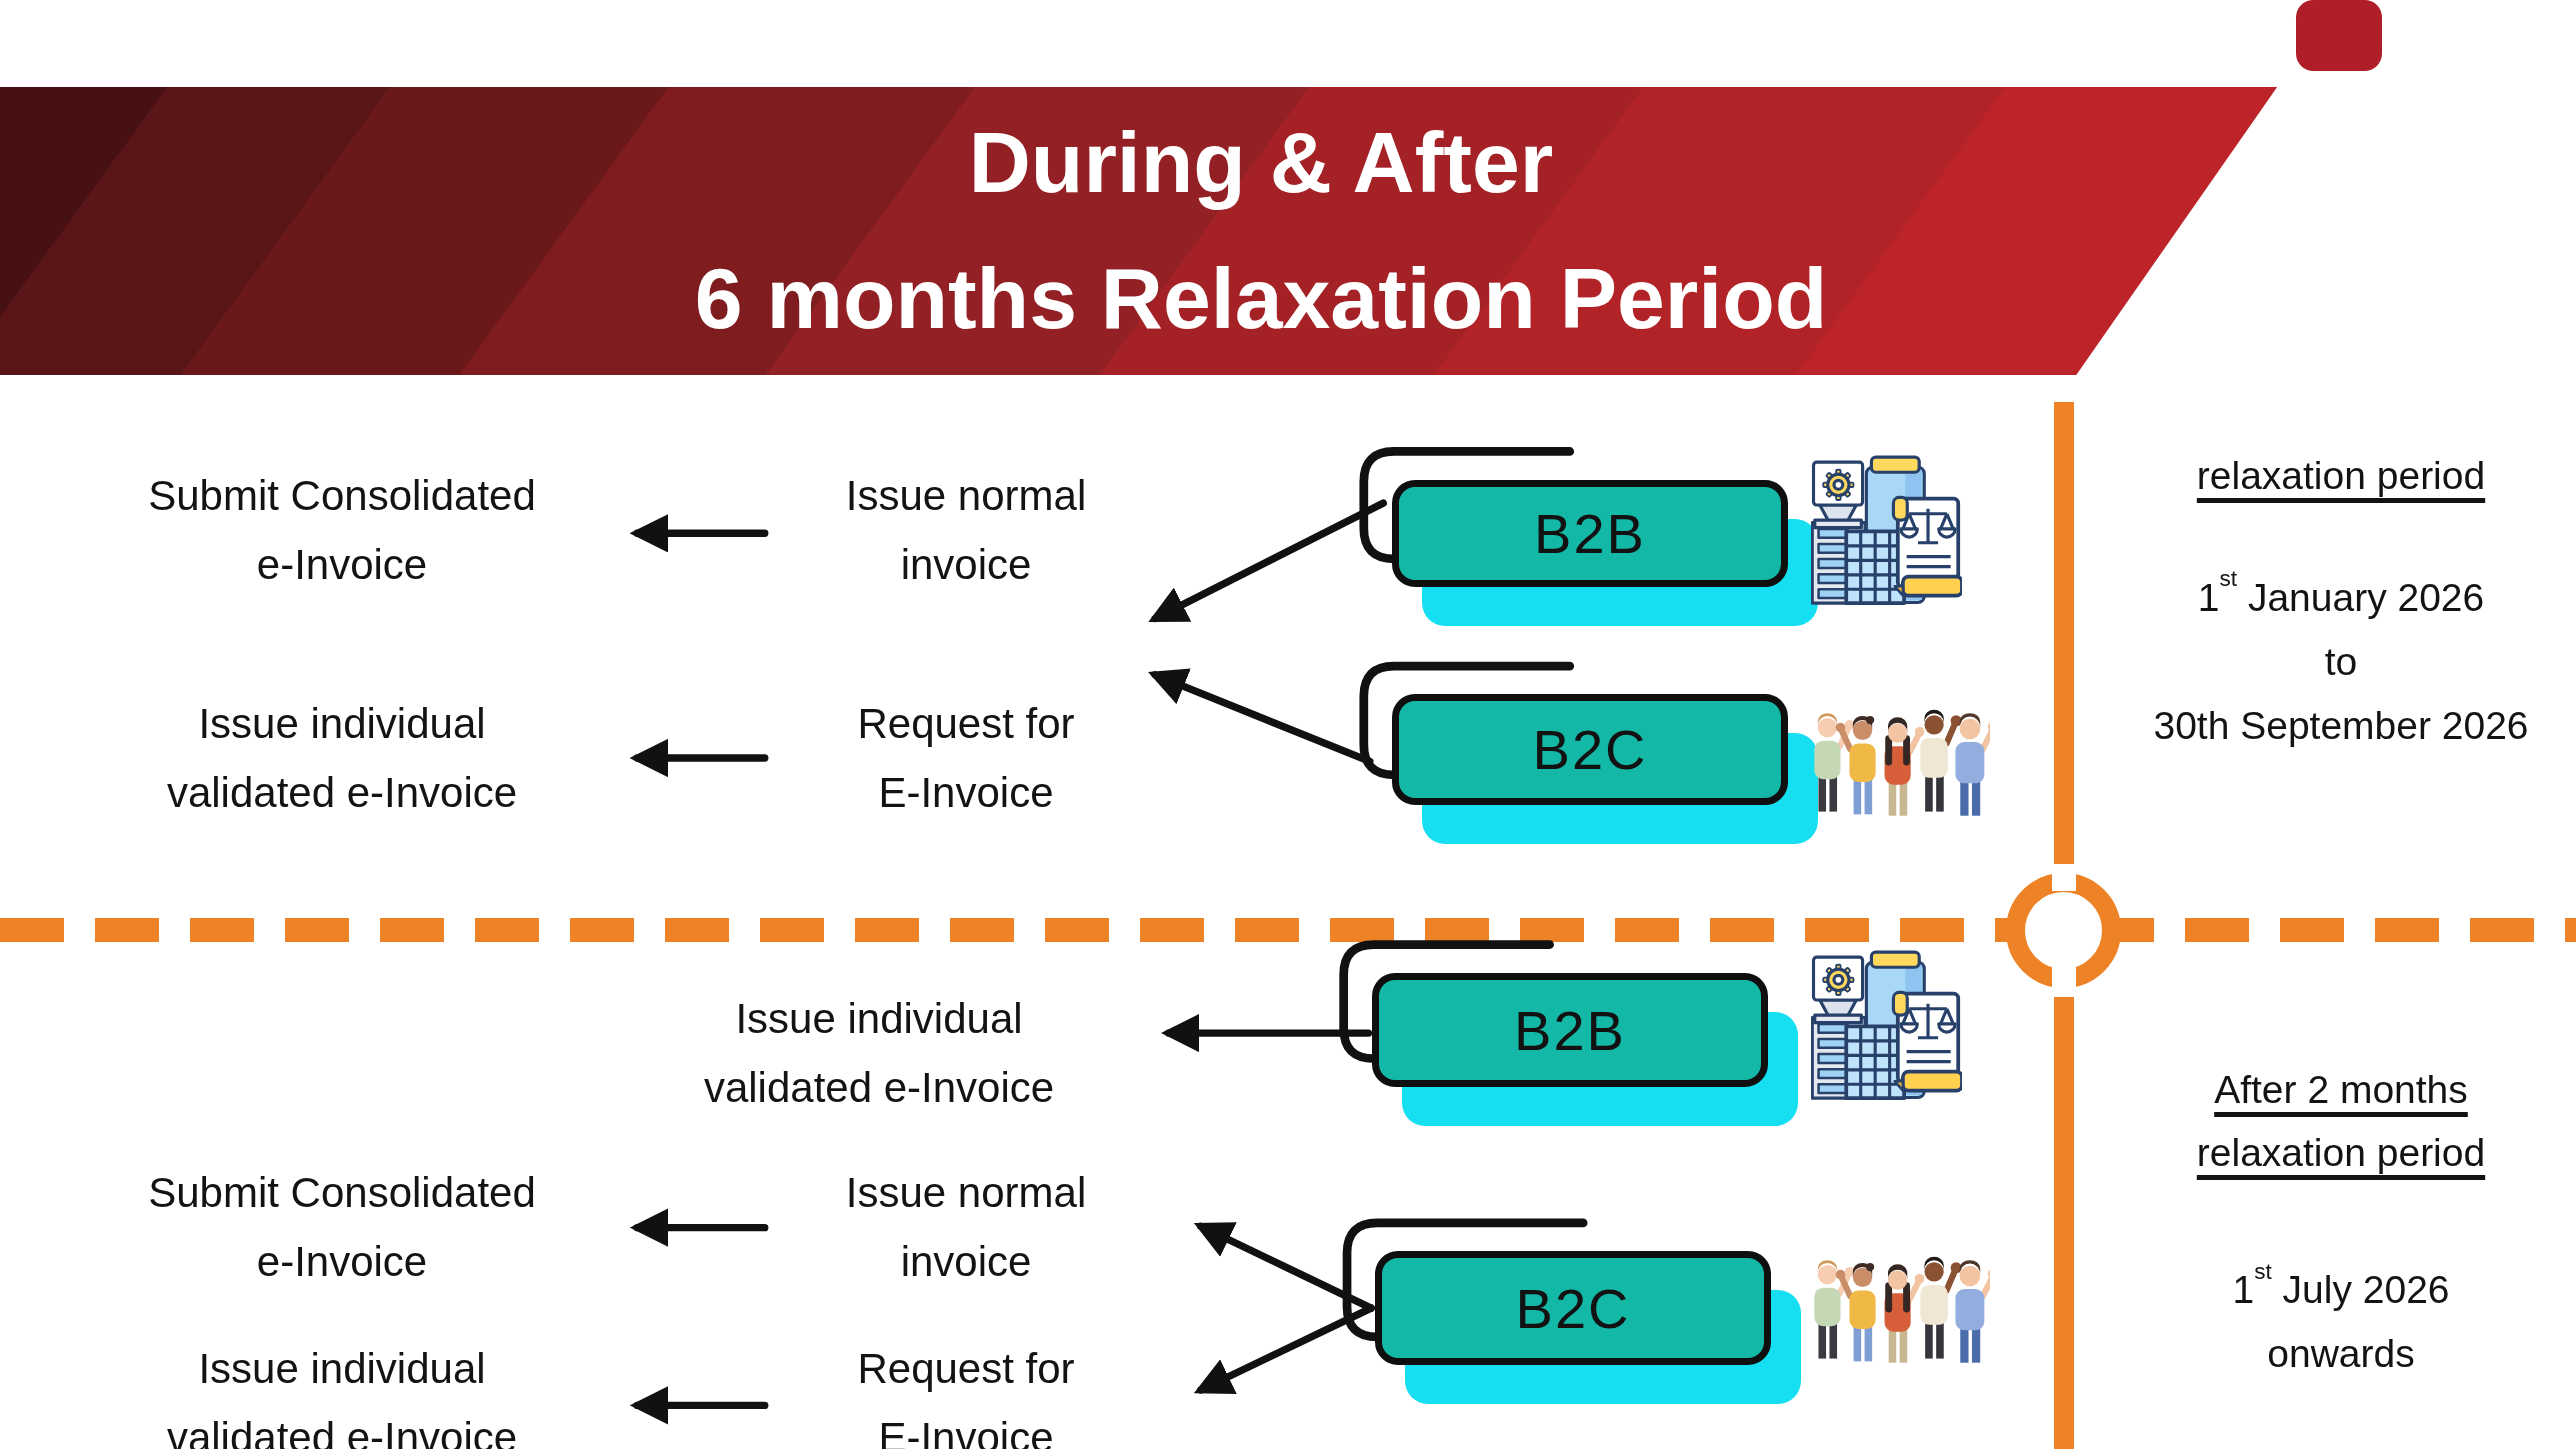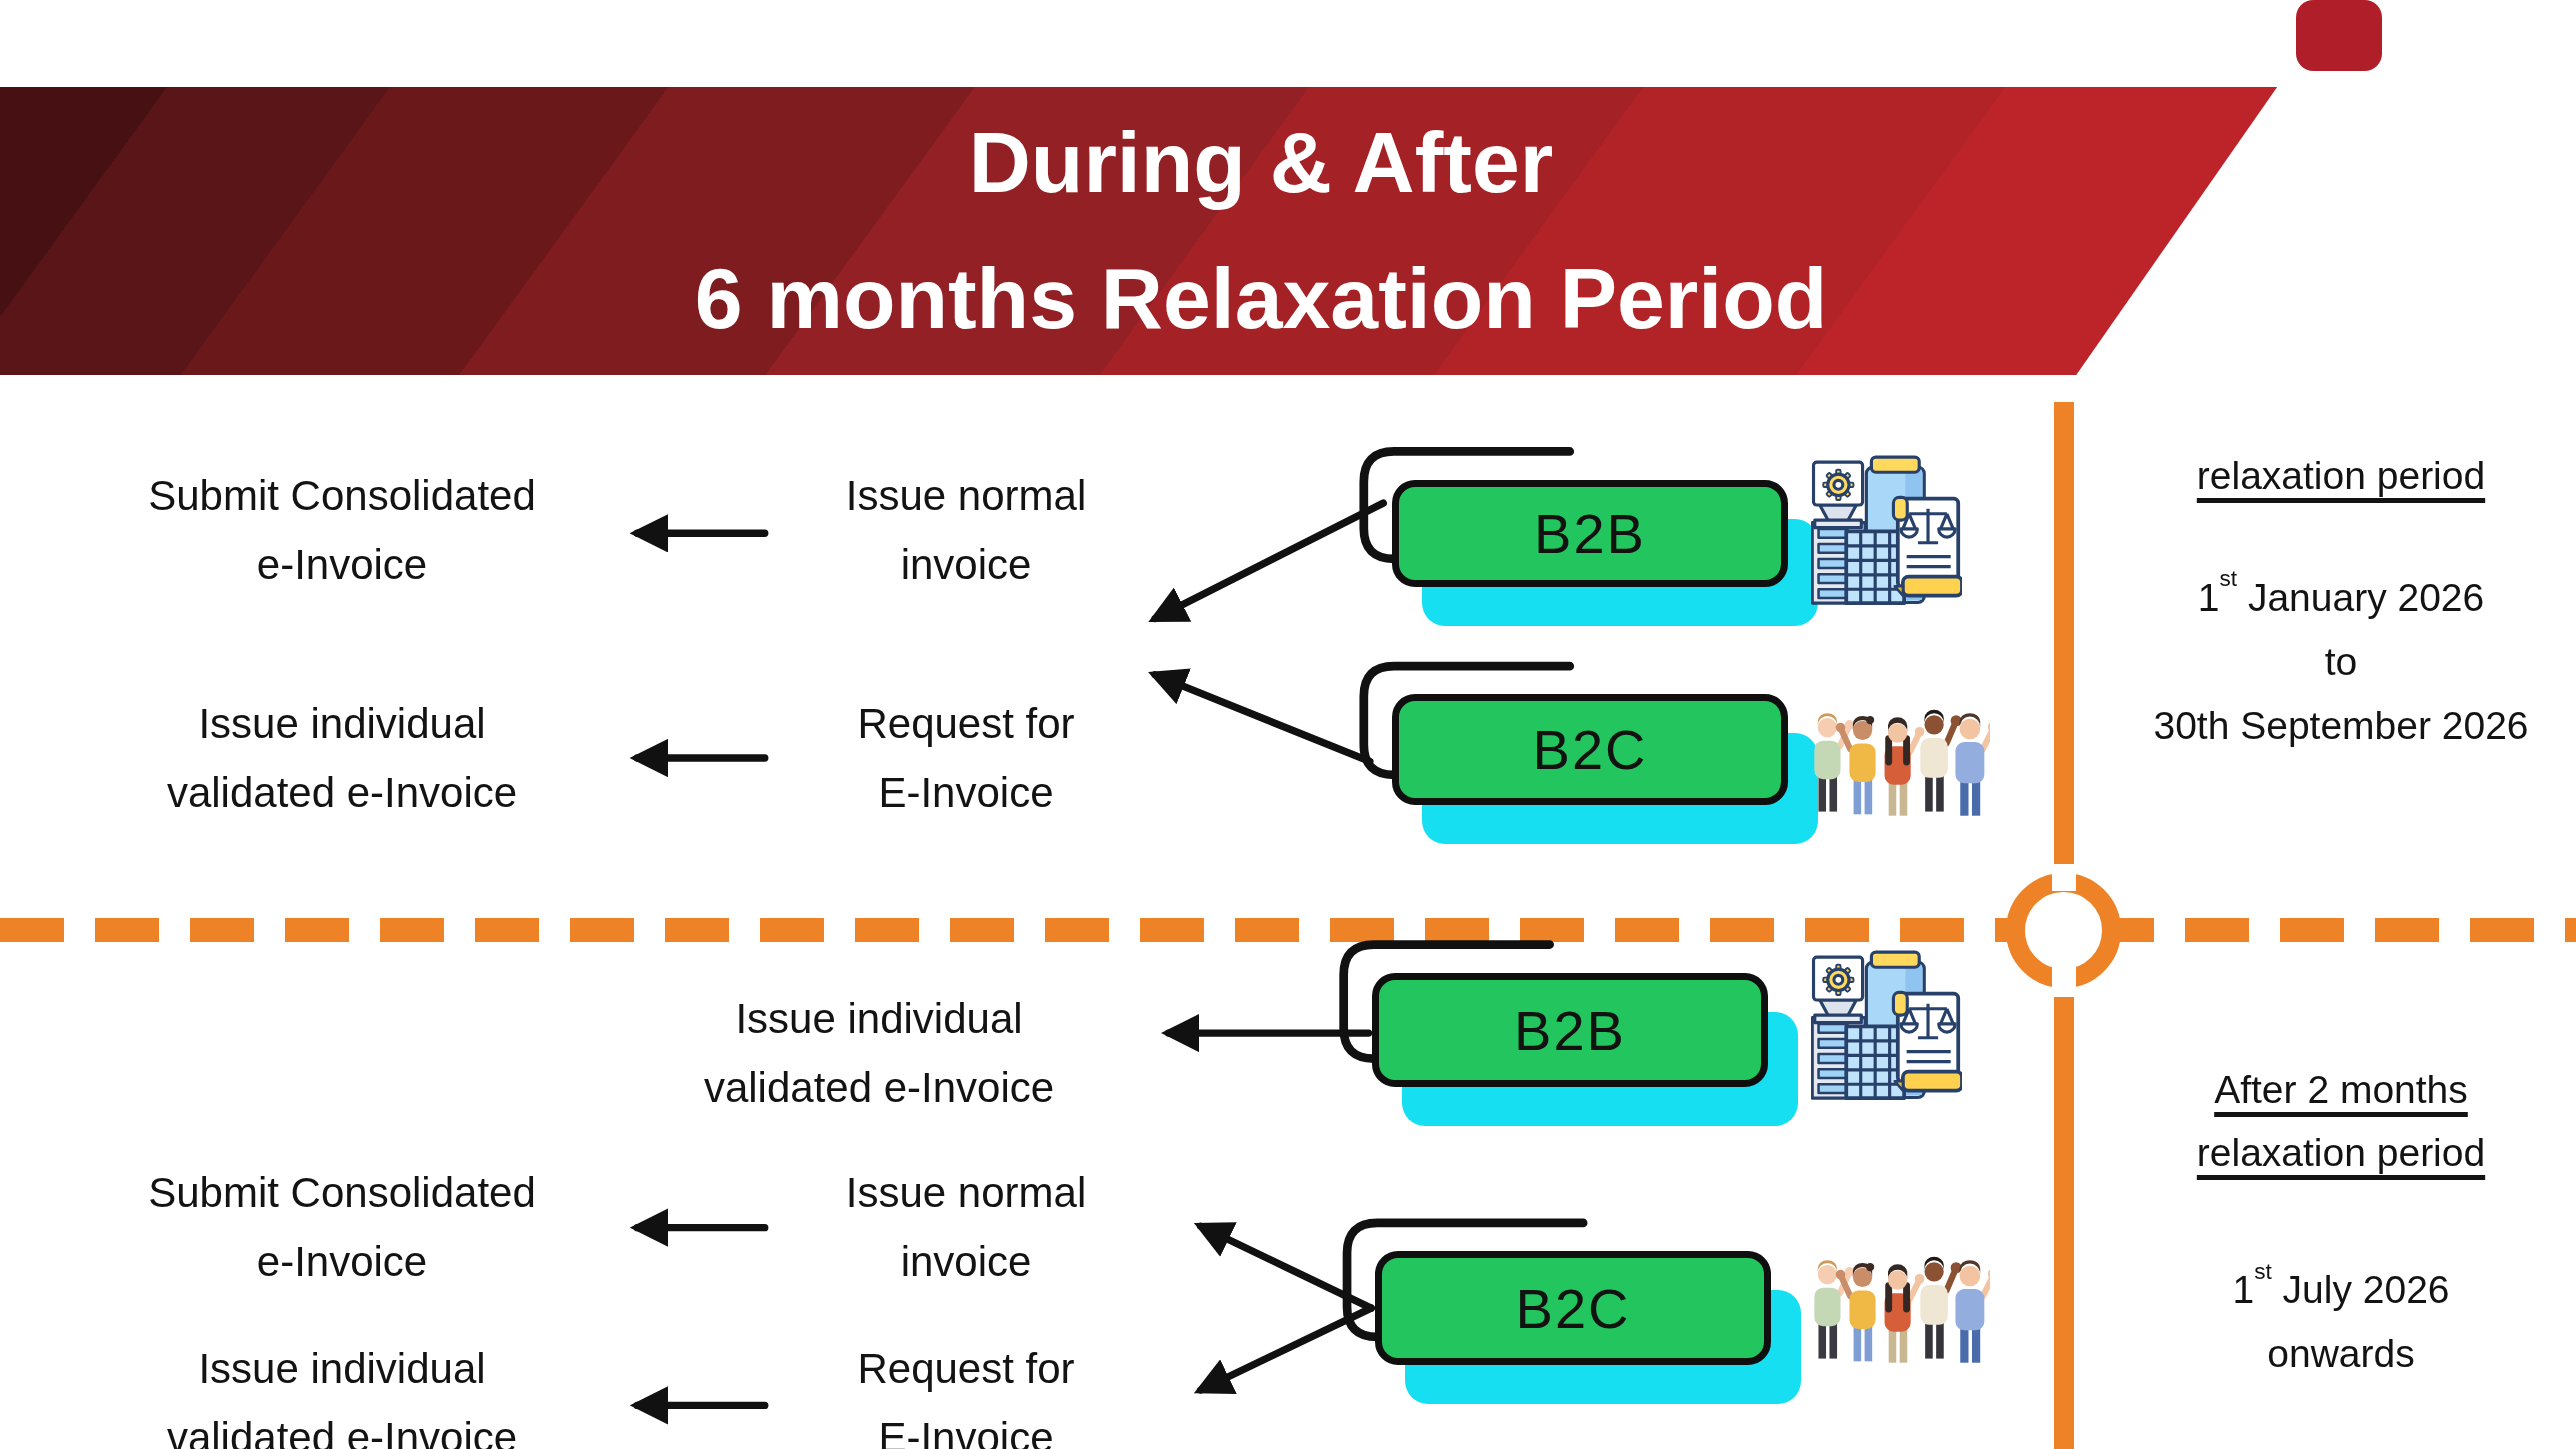--- a/index.html
+++ b/index.html
@@ -56,21 +56,21 @@
     background:repeating-linear-gradient(90deg, #ee8227 0 64px, transparent 64px 95px);
   }
   .ring {
     position:absolute; left:2006px; top:873px; width:115px; height:115px;
     border:19.5px solid #ee8227; border-radius:50%; background:#fff; z-index:4;
   }
   .notch { position:absolute; left:2052px; width:24px; height:24px; background:#fff; z-index:5; }
   .notch-top { top:867px; } .notch-bottom { top:967px; }
   
   .flow-box {
-    position:absolute; background:#22c55e; border:7.4px solid #0f0f0f; border-radius:23px;
+    position:absolute; background:#14b8a6; border:7.4px solid #0f0f0f; border-radius:23px;
     display:flex; align-items:center; justify-content:center;
     font-size:56px; letter-spacing:2px; color:#121212; z-index:3;
   }
   .box-shadow { position:absolute; background:#16dff2; border-radius:23px; z-index:1; }
   .icon { position:absolute; z-index:3; }
   .icon svg { width:100%; height:100%; display:block; }
   svg.connectors { position:absolute; left:0; top:0; width:2576px; height:1449px; z-index:2; }
   .conn { stroke:#111; stroke-width:11; stroke-linecap:round; fill:none; }
   .bracket { stroke:#111; stroke-width:13; stroke-linecap:round; fill:none; }
 </style>

